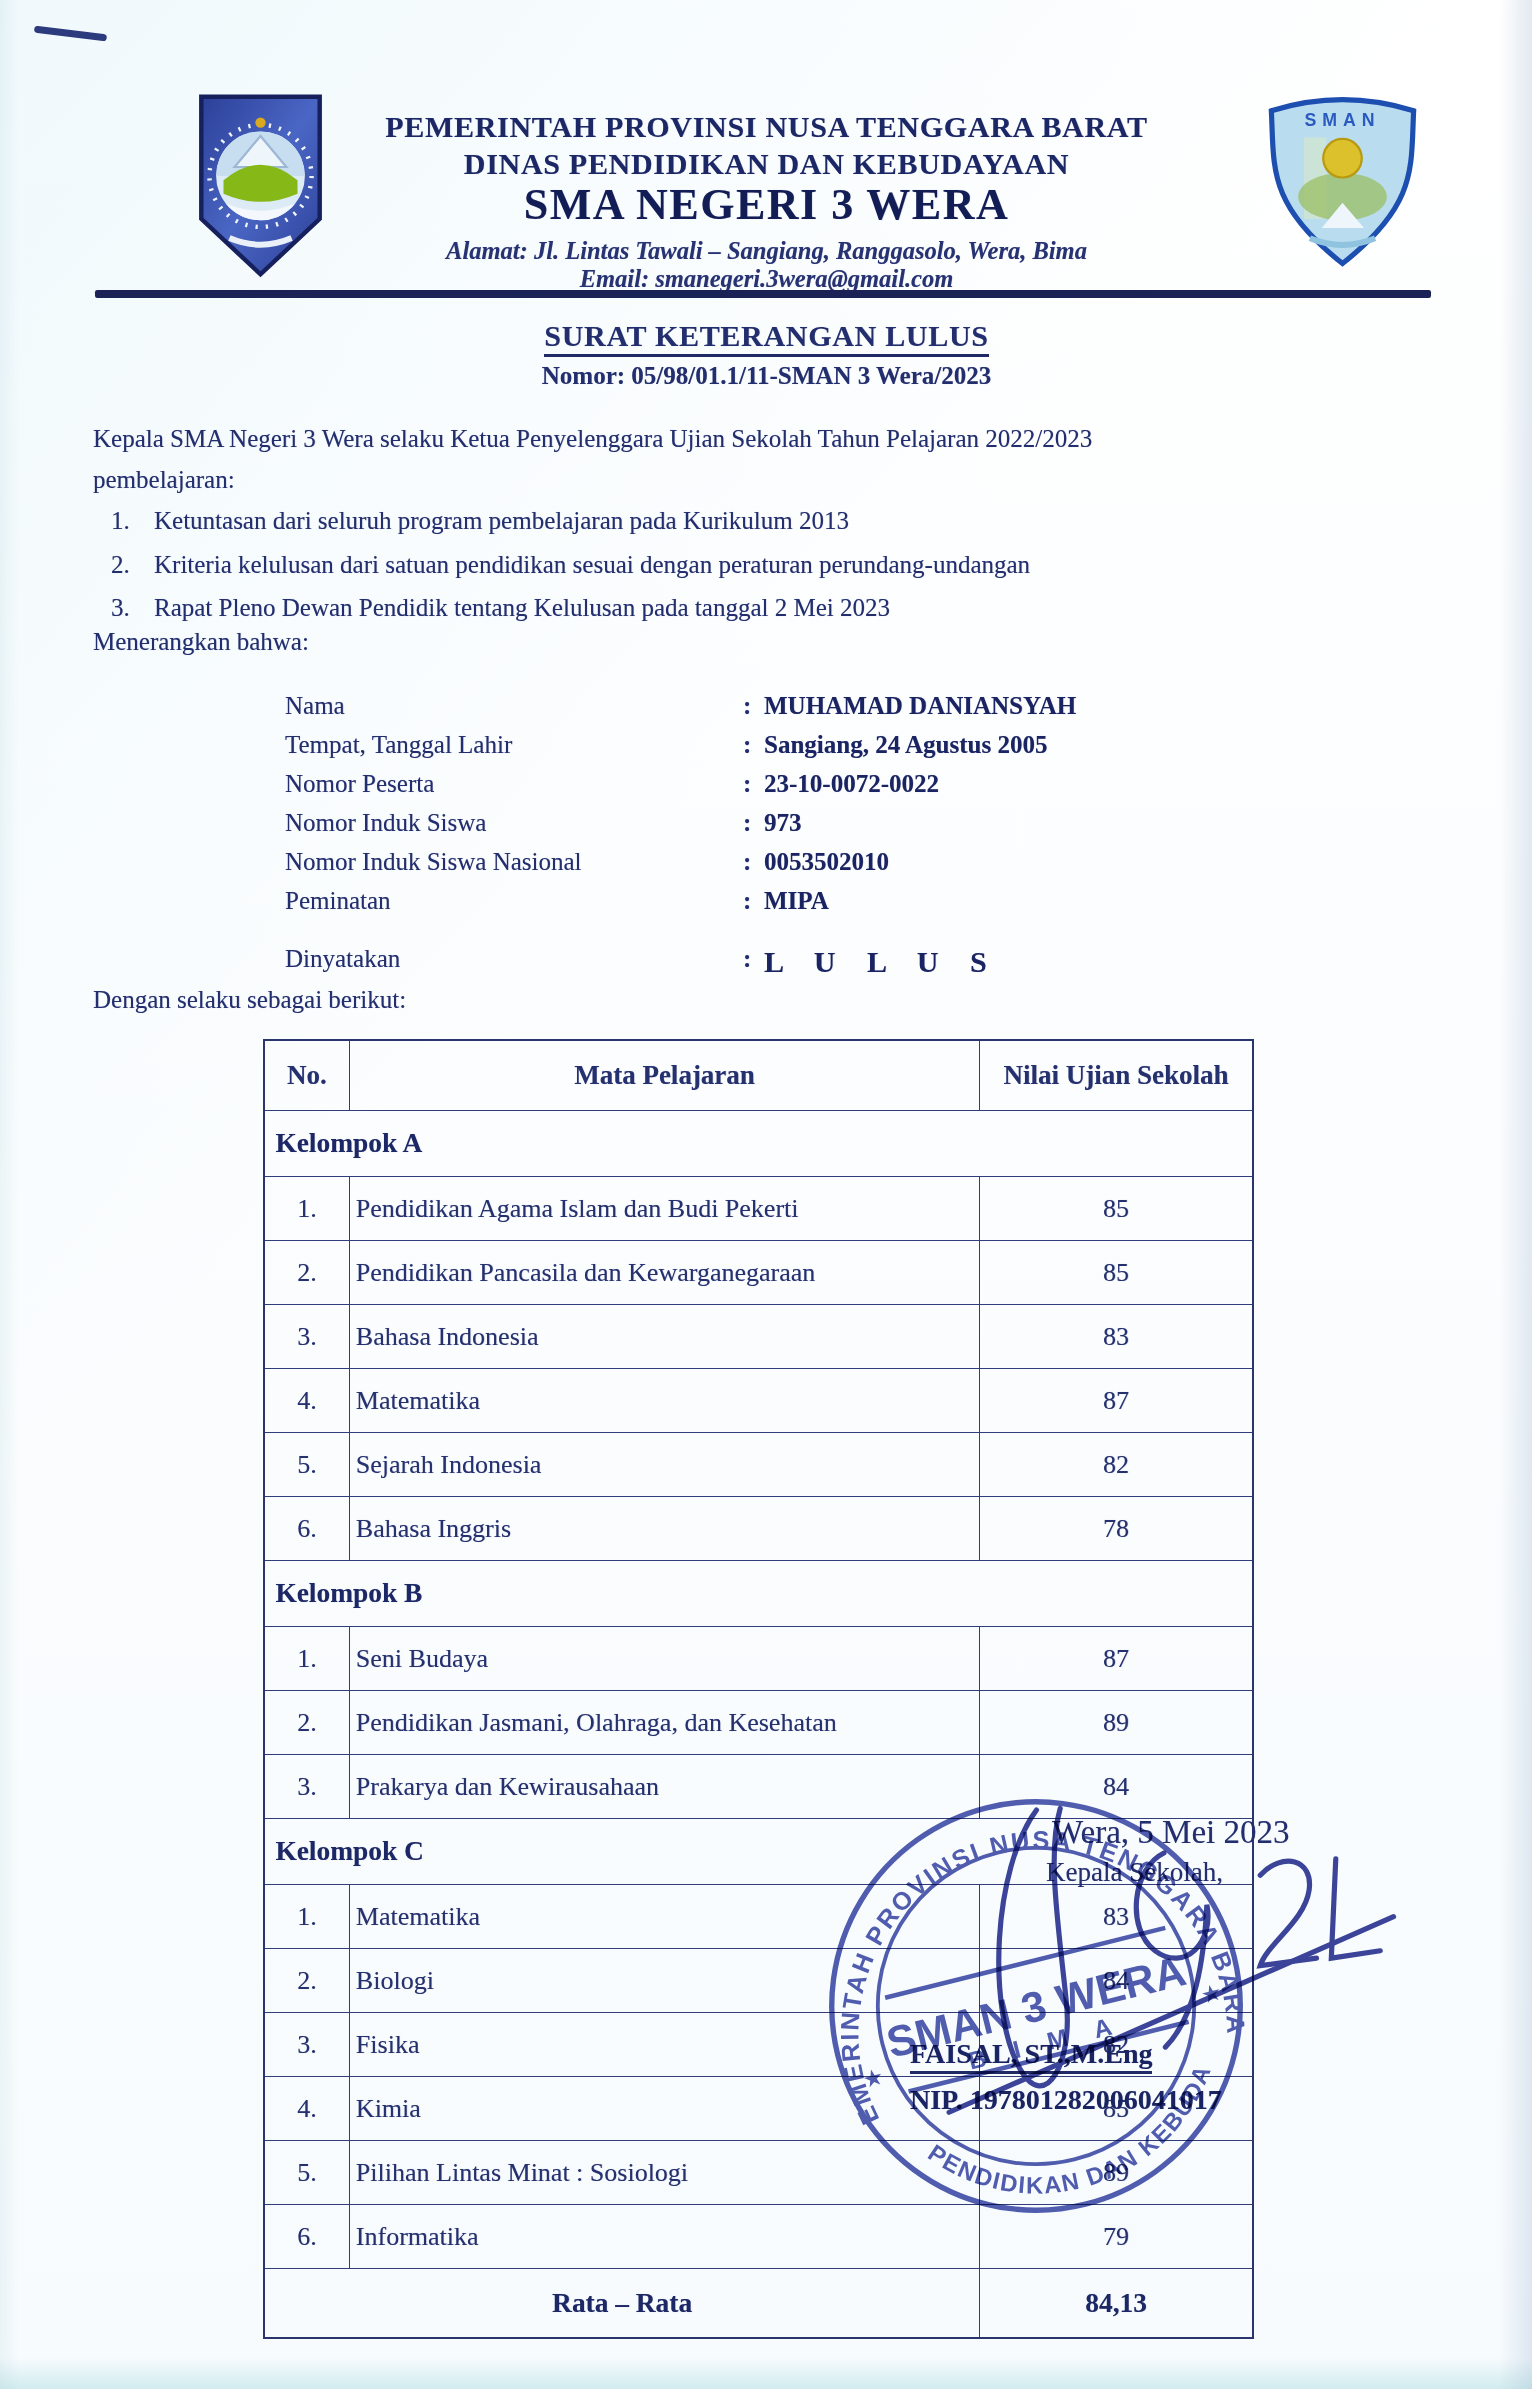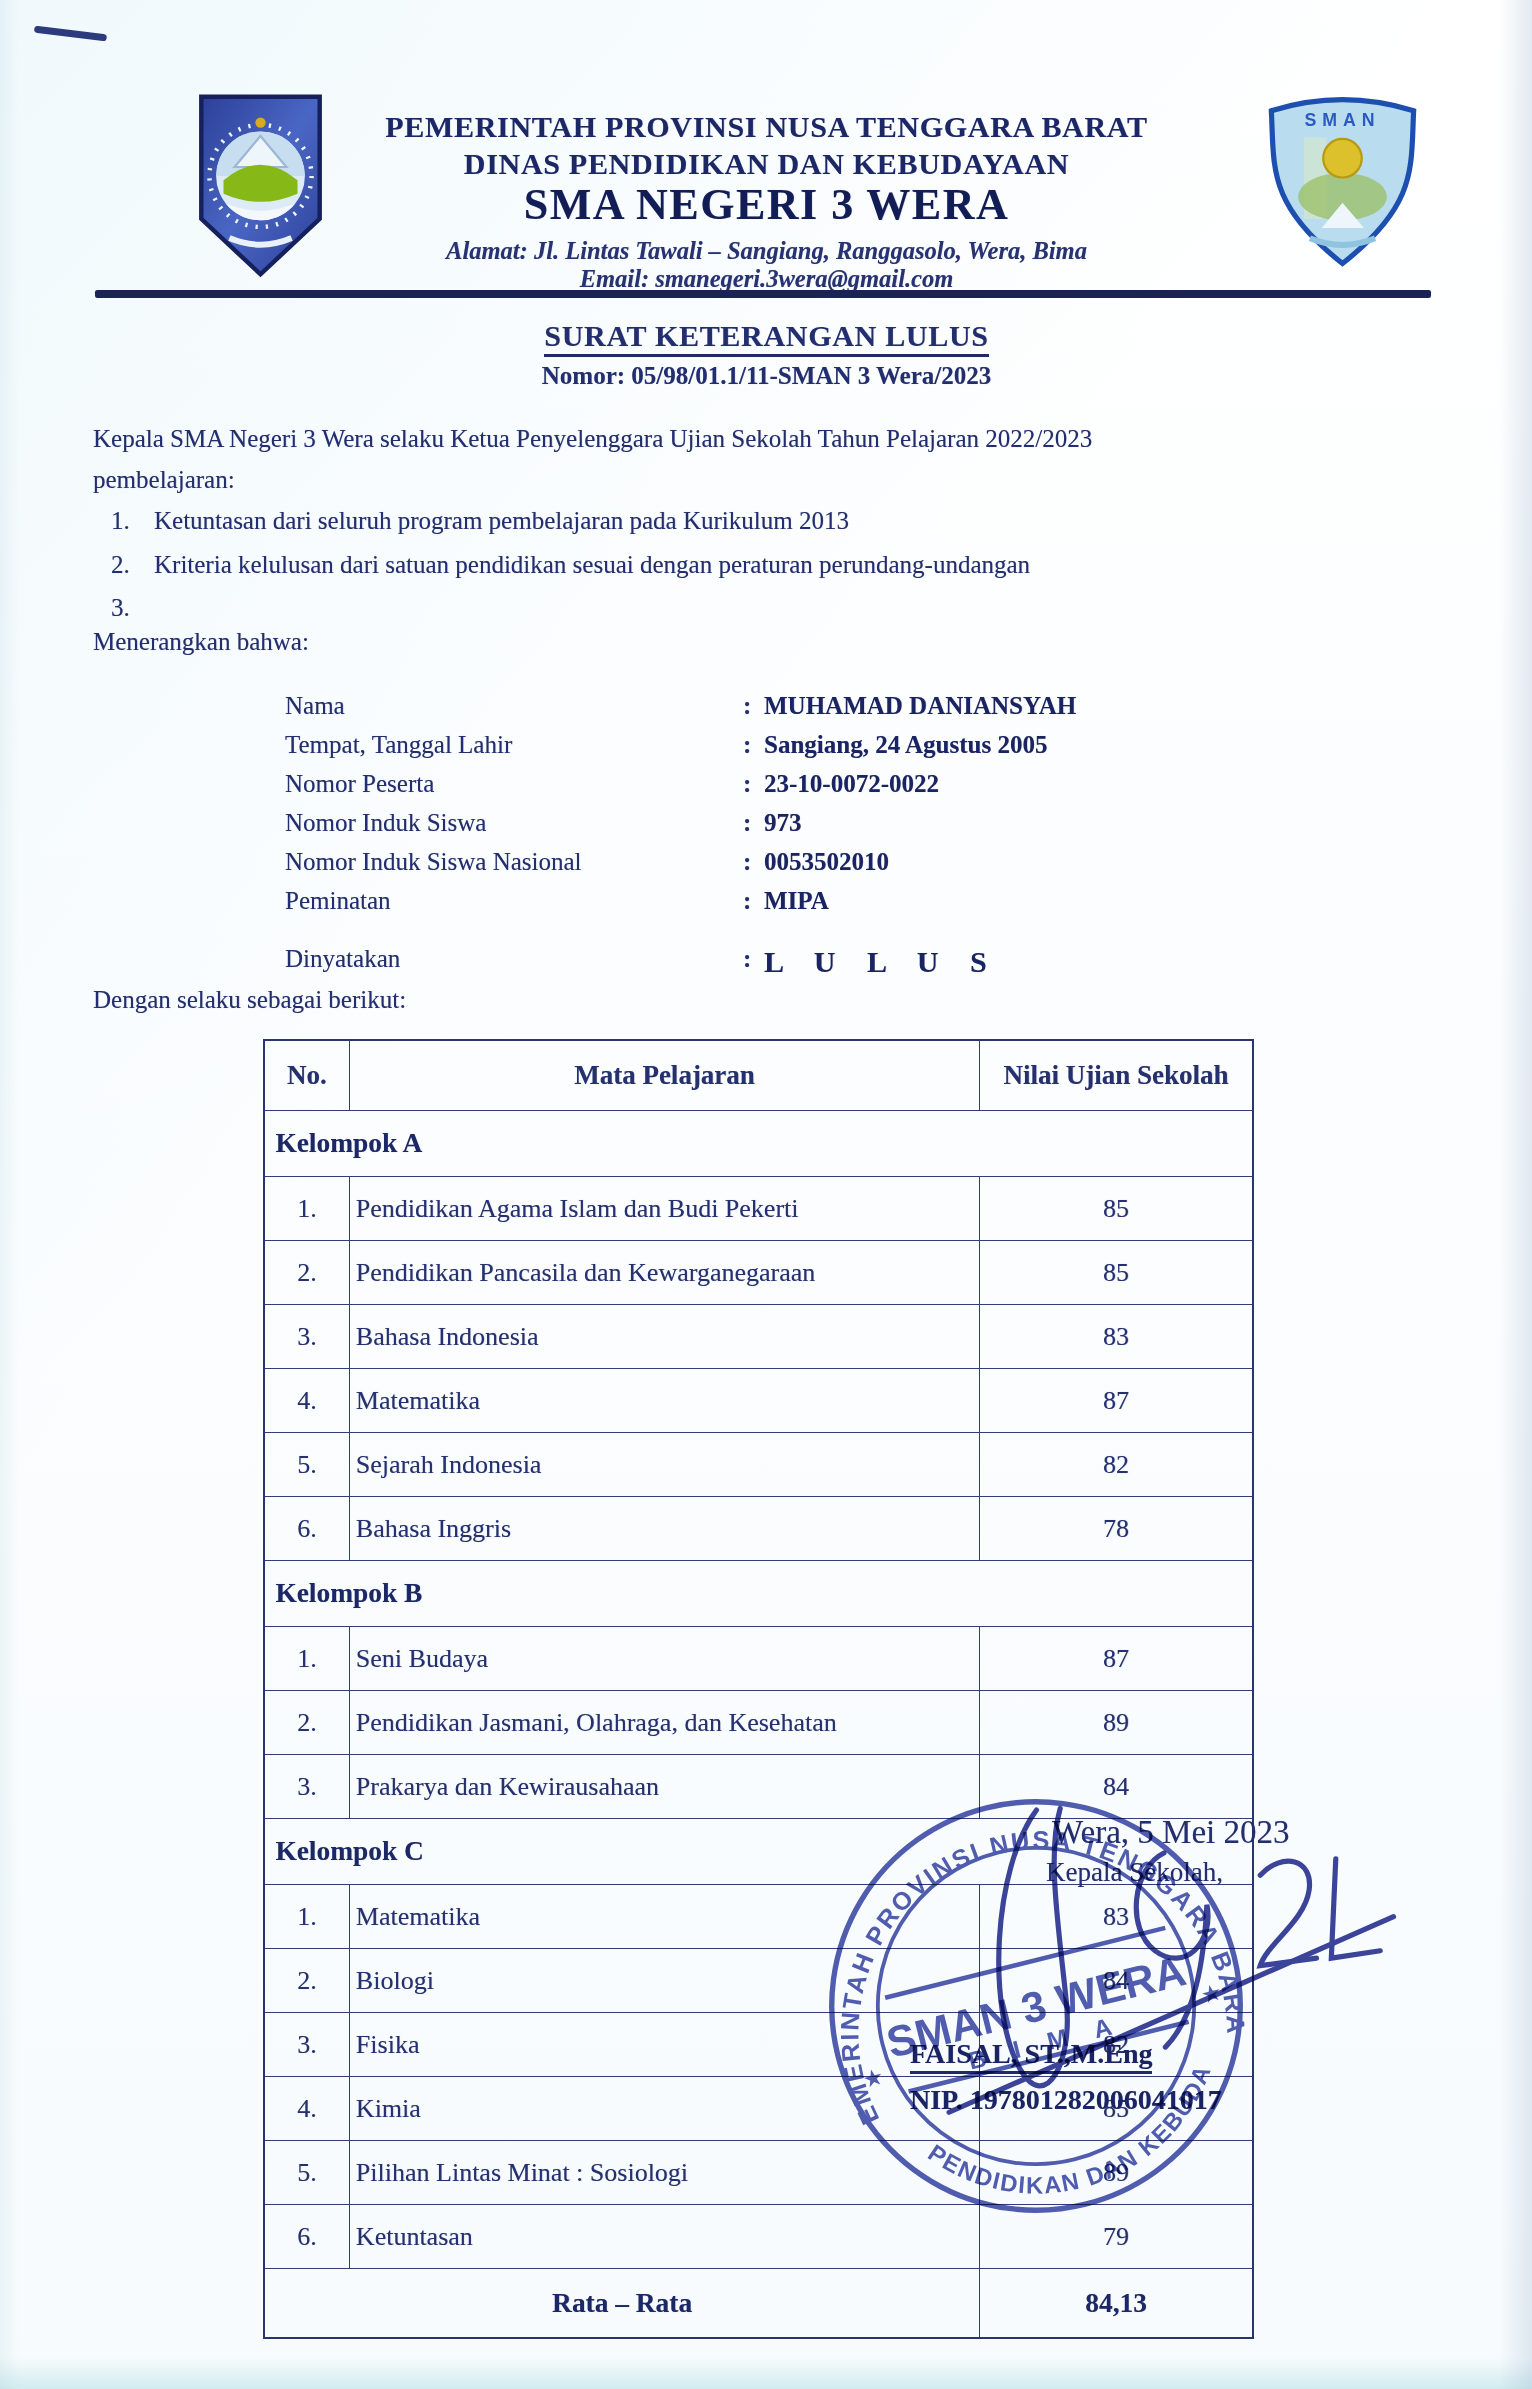--- a/index.html
+++ b/index.html
@@ -136,20 +136,21 @@
       <div class="li">
         <span class="no">1.</span>
         <span>Ketuntasan dari seluruh program pembelajaran pada Kurikulum 2013</span>
       </div>
       <div class="li">
         <span class="no">2.</span>
         <span>Kriteria kelulusan dari satuan pendidikan sesuai dengan peraturan perundang-undangan</span>
       </div>
       <div class="li">
         <span class="no">3.</span>
+        <span>Rapat Pleno Dewan Pendidik tentang Kelulusan pada tanggal 2 Mei 2023</span>
       </div>
     </div>
   <div class="abs menerangkan ink">Menerangkan bahwa:</div>
 
   <div class="abs student ink">
       <div class="row">
         <span class="lab">Nama</span>
         <span class="sep">:</span>
         <span class="val">MUHAMAD DANIANSYAH</span>
       </div>
@@ -270,21 +271,21 @@
           <td class="c-subj">Kimia</td>
           <td class="c-val">85</td>
         </tr>
         <tr>
           <td class="c-no">5.</td>
           <td class="c-subj">Pilihan Lintas Minat : Sosiologi</td>
           <td class="c-val">89</td>
         </tr>
         <tr>
           <td class="c-no">6.</td>
-          <td class="c-subj">Ketuntasan</td>
+          <td class="c-subj">Informatika</td>
           <td class="c-val">79</td>
         </tr>
         <tr class="foot">
           <td colspan="2">Rata – Rata</td>
           <td class="c-val">84,13</td>
         </tr>
       </tbody>
   </table>
 
   <div class="abs sig-date ink">Wera, 5 Mei 2023</div>

